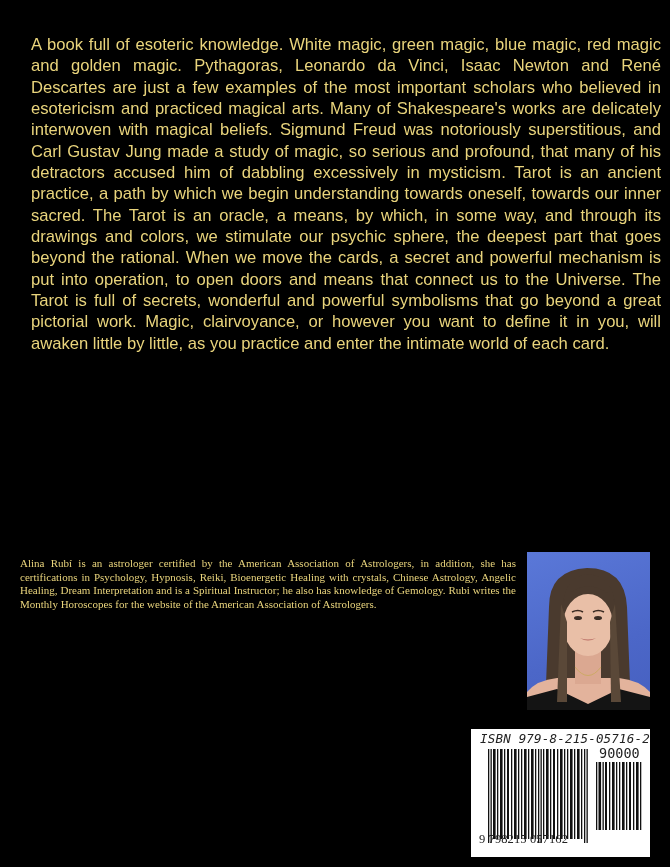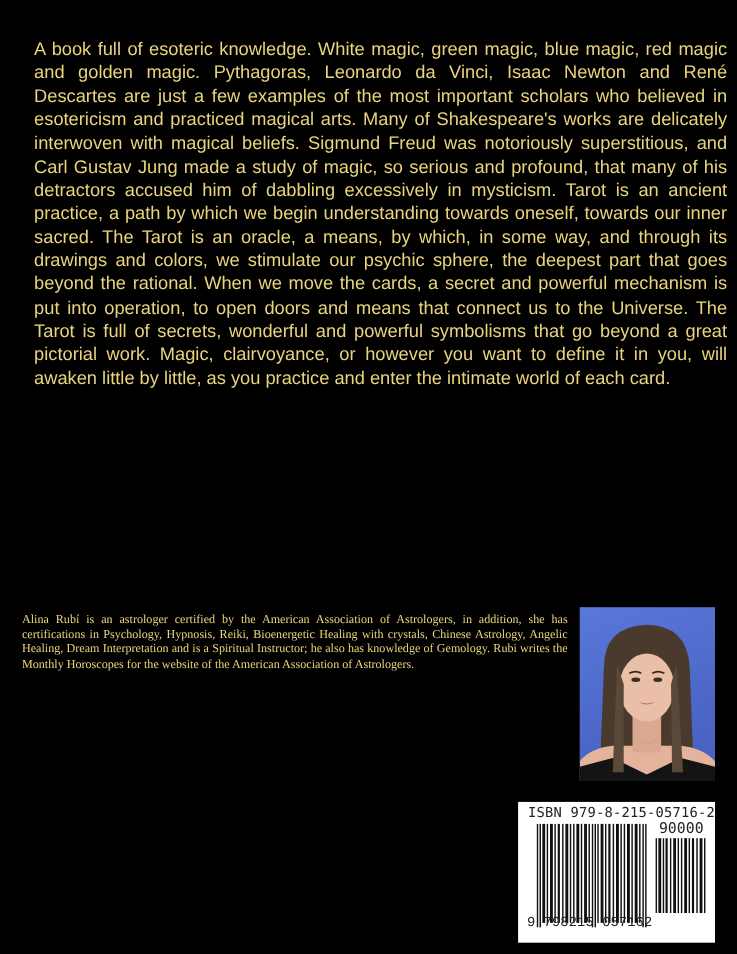--- a/index.html
+++ b/index.html
@@ -26,30 +26,30 @@
     overflow: hidden;
   }
   .photo svg { display: block; }
   .barcode-box {
     position: absolute; left: 471px; top: 729px; width: 179px; height: 128px;
     background: #fff;
   }
   .isbn-label {
     position: absolute; left: 9px; top: 2px;
     font-family: "DejaVu Sans Mono", "Liberation Mono", monospace;
-    font-size: 12.5px; letter-spacing: 0.2px; color: #222;
+    font-size: 12.5px; letter-spacing: 0.2px; color: #222; font-style: italic;
   }
   .addon-num {
     position: absolute; left: 128px; top: 16px;
     font-family: "DejaVu Sans Mono", "Liberation Mono", monospace;
     font-size: 13.5px; color: #222; text-align: right;
   }
   .ean-digits {
     position: absolute; left: 8px; top: 103px;
-    font-family: Liberation Mono, monospace;
+    font-family: Liberation Serif, serif;
     font-size: 12.5px; color: #222; letter-spacing: 0.1px;
     background: transparent;
   }
   .bars { position: absolute; left: 0; top: 0; }
 </style>
 </head>
 <body>
 
 <div>
 

